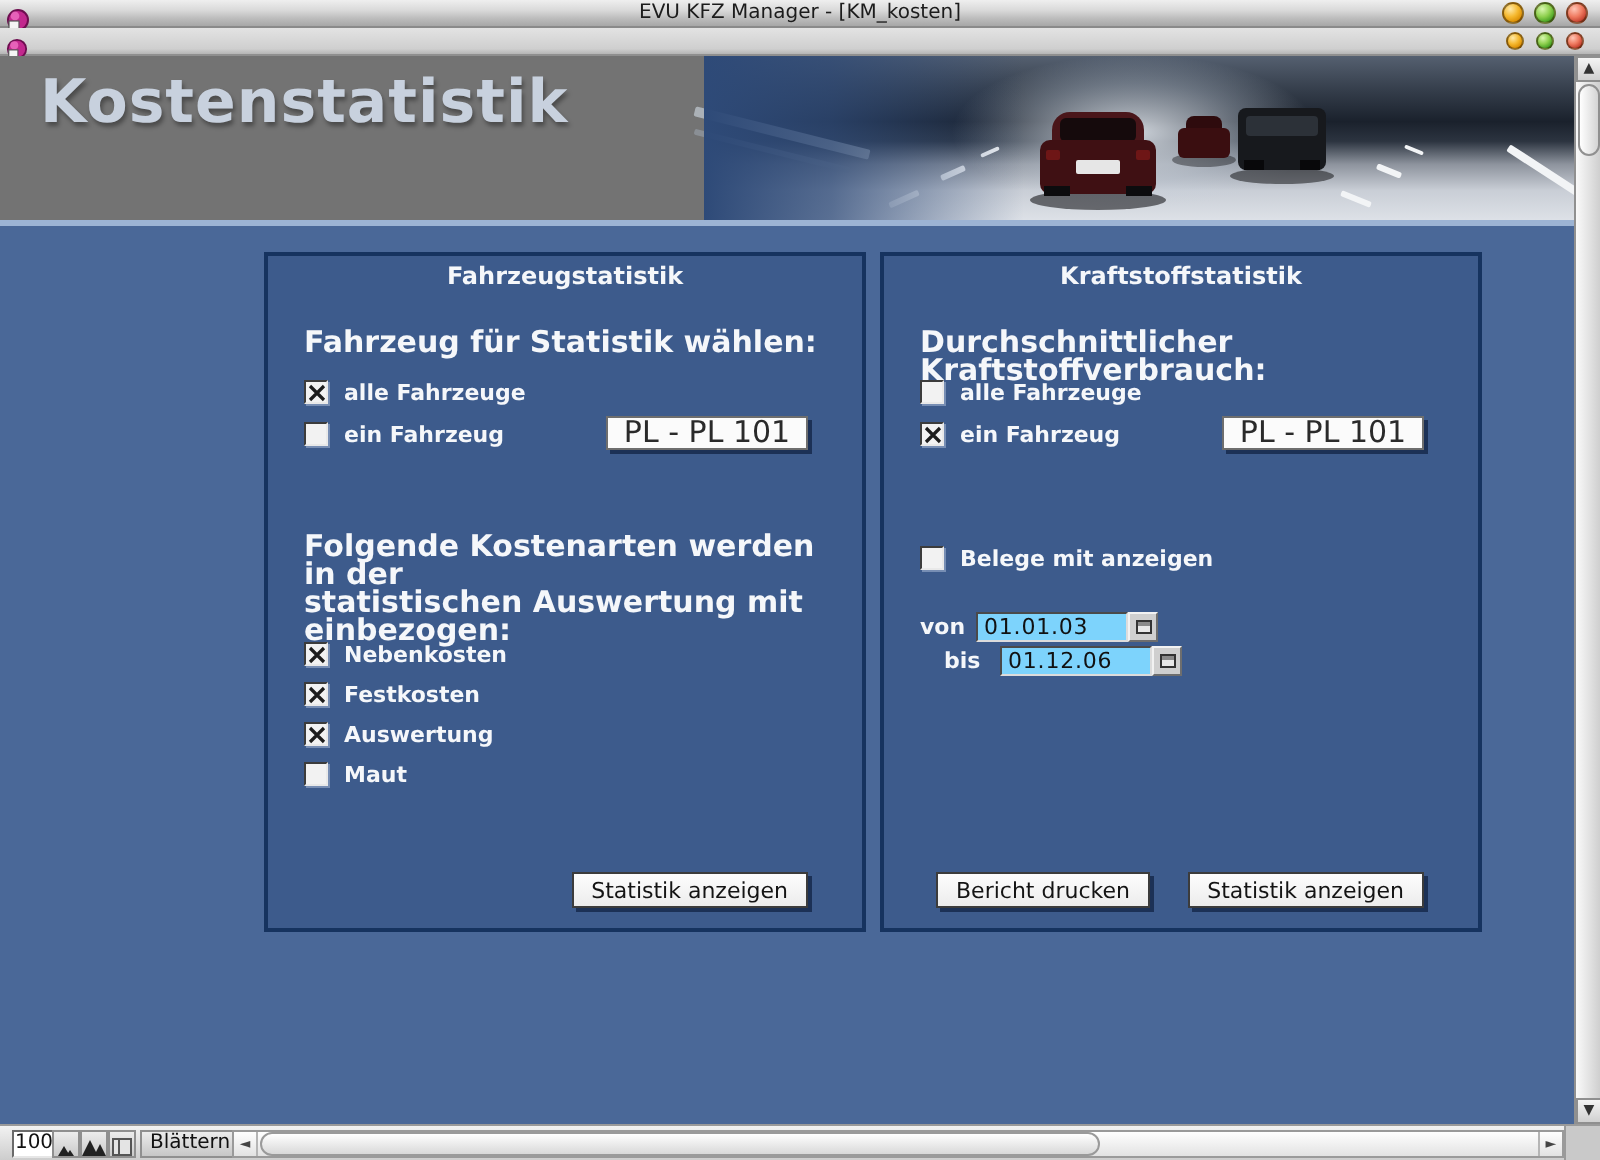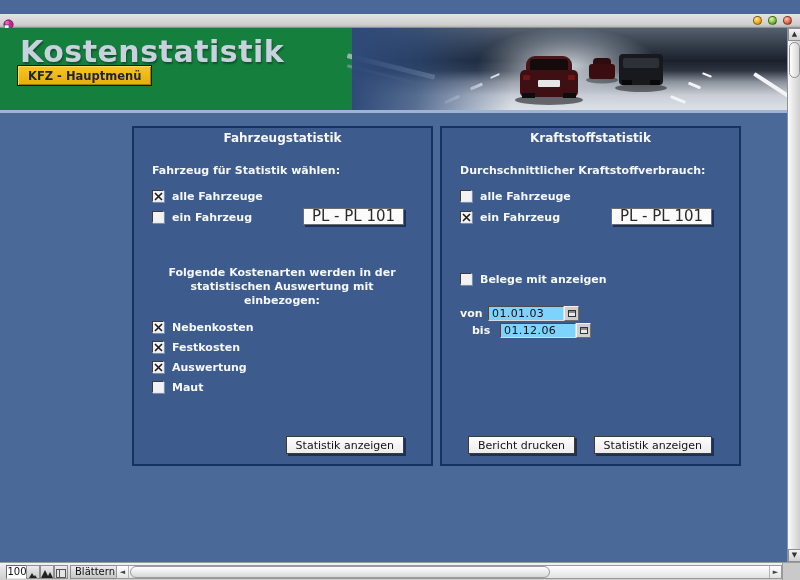--- a/index.html
+++ b/index.html
@@ -18,21 +18,21 @@
   .win-icon{position:absolute;left:3px;top:1px;width:12px;height:12px;}
   .controls{position:absolute;right:6px;top:1px;display:flex;gap:5px;}
   .ctl{width:11px;height:11px;border-radius:50%;border:1px solid rgba(60,40,10,.55);cursor:default;}
   .controls.small{top:2px;right:8px;gap:6px;}
   .controls.small .ctl{width:9px;height:9px;}
   .ctl.orange{background:radial-gradient(circle at 35% 28%,#ffe9a8,#f5b82e 45%,#d88a00 80%,#9a6000);}
   .ctl.green{background:radial-gradient(circle at 35% 28%,#d9f7b0,#8ed04e 45%,#3f9c1f 80%,#266312);}
   .ctl.red{background:radial-gradient(circle at 35% 28%,#ffc5b5,#ef7a60 45%,#c03b2a 80%,#7e2217);}
 
   
-  .banner{position:absolute;left:0;top:28px;width:800px;height:82px;background:#15803d;overflow:hidden;}
+  .banner{position:absolute;left:0;top:28px;width:800px;height:82px;background:#737373;overflow:hidden;}
   .photo{position:absolute;left:352px;top:0;width:448px;height:82px;
     background:
       radial-gradient(ellipse 130px 55px at 215px 38px, rgba(235,240,246,.85) 0%, rgba(200,210,222,.35) 45%, rgba(0,0,0,0) 70%),
       linear-gradient(to bottom,#556070 0%,#333c49 22%,#1a212c 40%,#2c3440 52%,#8d939d 66%,#c9ced6 82%,#dde1e7 100%);}
   .photo-fade{position:absolute;left:0;top:0;width:160px;height:82px;
     background:linear-gradient(to right,#2e4a78 0%,rgba(46,74,120,.75) 40%,rgba(46,74,120,0) 100%);}
   .dash{position:absolute;background:#f2f4f6;border-radius:1px;}
   .banner-title{position:absolute;left:20px;top:6px;margin:0;font-size:30px;font-weight:bold;
     color:#c8d1de;letter-spacing:.5px;text-shadow:1px 2px 2px rgba(0,0,0,.35);}
   .menu-btn{position:absolute;left:17px;top:37px;height:21px;padding:0 10px;
@@ -40,21 +40,21 @@
     box-shadow:inset 1px 1px 0 #ffd95e, inset -1px -1px 0 #9c7a00;
     font-size:11.5px;font-weight:bold;color:#1d2437;cursor:pointer;}
   .separator{position:absolute;left:0;top:110px;width:800px;height:3px;background:#9db4d4;}
 
   
   .main{position:absolute;left:0;top:113px;width:800px;height:449px;background:#4a6898;}
   .panel{position:absolute;top:13px;width:301px;height:340px;background:#3d5b8c;border:2px solid #16335f;}
   .panel.left{left:132px;padding-left:12px;} .panel.right{left:440px;}
   .panel-title{position:absolute;left:0;right:0;top:3px;text-align:center;
     font-size:12px;font-weight:bold;color:#f5f7fa;}
-  .plabel{position:absolute;font-size:11px;font-weight:bold;color:#f5f7fa;white-space:pre-line;line-height:14px;text-align:center;}
+  .plabel{position:absolute;font-size:15px;font-weight:bold;color:#f5f7fa;white-space:pre-line;line-height:14px;}
   .cbrow{position:absolute;display:flex;align-items:center;gap:8px;height:14px;}
   .checkbox{position:relative;width:12px;height:12px;background:#f2f2f2;flex:0 0 12px;
     border-top:1px solid #3c3c3c;border-left:1px solid #3c3c3c;
     border-bottom:1px solid #e9e9e9;border-right:1px solid #e9e9e9;
     box-shadow:1px 1px 0 rgba(190,205,228,.45);cursor:pointer;}
   .checkbox svg{position:absolute;left:0;top:0;visibility:hidden;}
   .checkbox.checked svg{visibility:visible;}
   .cblabel{font-size:11px;font-weight:bold;color:#f5f7fa;}
   .dropdown{position:absolute;width:101px;height:17px;background:#fbfbfb;
     border:1px solid #6e6e6e;box-shadow:2px 2px 0 #1c3156;
@@ -101,20 +101,35 @@
   .harr.left{left:0;border-right:1px solid #b5b5b5;} .harr.right{right:0;border-left:1px solid #b5b5b5;}
   .hthumb{position:absolute;left:13px;top:0;width:420px;height:12px;border-radius:6px;
     background:linear-gradient(to bottom,#ffffff,#d8d8d8);border:1px solid #9a9a9a;cursor:pointer;}
   .corner{position:absolute;right:0;top:0;width:18px;height:18px;background:#c9c9c9;border-left:1px solid #9a9a9a;}
 </style>
 </head>
 <body>
 
 <div id="window">
 
+  <div class="titlebar">
+    <span class="win-icon">
+      <svg width="12" height="12" viewBox="0 0 12 12">
+        <circle cx="6" cy="6" r="5" fill="#c2288e" stroke="#6e0e50" stroke-width="1"></circle>
+        <circle cx="4.5" cy="4" r="2.2" fill="#ef6fc4" opacity="0.8"></circle>
+        <rect x="1.5" y="6.5" width="5" height="4.5" fill="#f4f4f4" stroke="#555" stroke-width="0.6"></rect>
+      </svg>
+    </span>
+    <span class="title-text">EVU KFZ Manager - [KM_kosten]</span>
+    <span class="controls">
+      <span class="ctl orange"></span>
+      <span class="ctl green"></span>
+      <span class="ctl red"></span>
+    </span>
+  </div>
 
   <div class="menubar">
     <span class="win-icon">
       <svg width="11" height="11" viewBox="0 0 12 12">
         <circle cx="6" cy="6" r="5" fill="#c2288e" stroke="#6e0e50" stroke-width="1"></circle>
         <circle cx="4.5" cy="4" r="2.2" fill="#ef6fc4" opacity="0.8"></circle>
         <rect x="1.5" y="6.5" width="5" height="4.5" fill="#f4f4f4" stroke="#555" stroke-width="0.6"></rect>
       </svg>
     </span>
     <span class="controls small">
@@ -153,21 +168,20 @@
         <rect x="237" y="36" width="26" height="15" rx="3" fill="#3a0e10"></rect>
         <ellipse cx="289" cy="60" rx="26" ry="4" fill="rgba(10,10,12,.5)"></ellipse>
         <rect x="267" y="26" width="44" height="31" rx="4" fill="#17191d"></rect>
         <rect x="271" y="30" width="36" height="10" rx="2" fill="#2c3138"></rect>
         <rect x="270" y="52" width="10" height="5" fill="#08080a"></rect>
         <rect x="298" y="52" width="10" height="5" fill="#08080a"></rect>
       </svg>
       <div class="photo-fade"></div>
     </div>
     <h1 class="banner-title">Kostenstatistik</h1>
-    <button class="menu-btn">KFZ - Hauptmenü</button>
   </div>
   <div class="separator"></div>
 
   <div class="main">
 
     <div class="panel left">
       <div class="panel-title">Fahrzeugstatistik</div>
       <div class="plabel" style="left:18px;top:36px;">Fahrzeug für Statistik wählen:</div>
 
       <div class="cbrow" style="left:18px;top:61px;">

